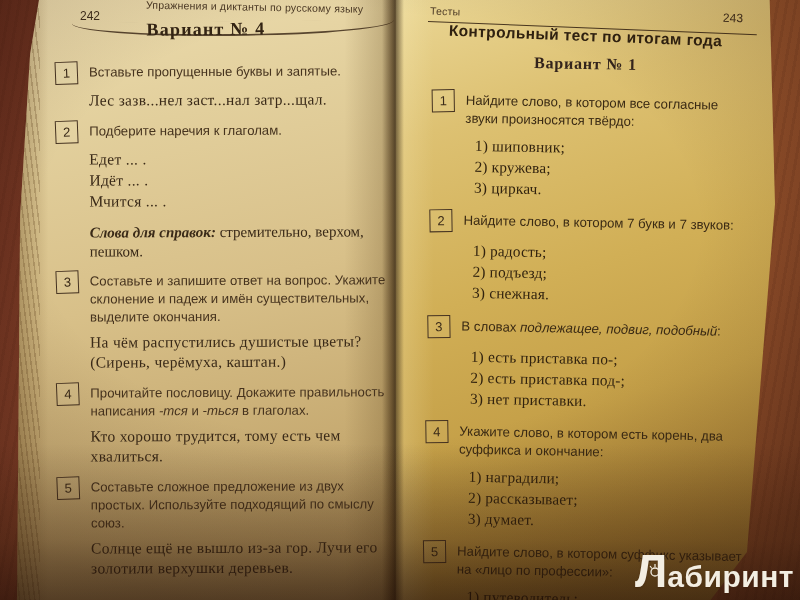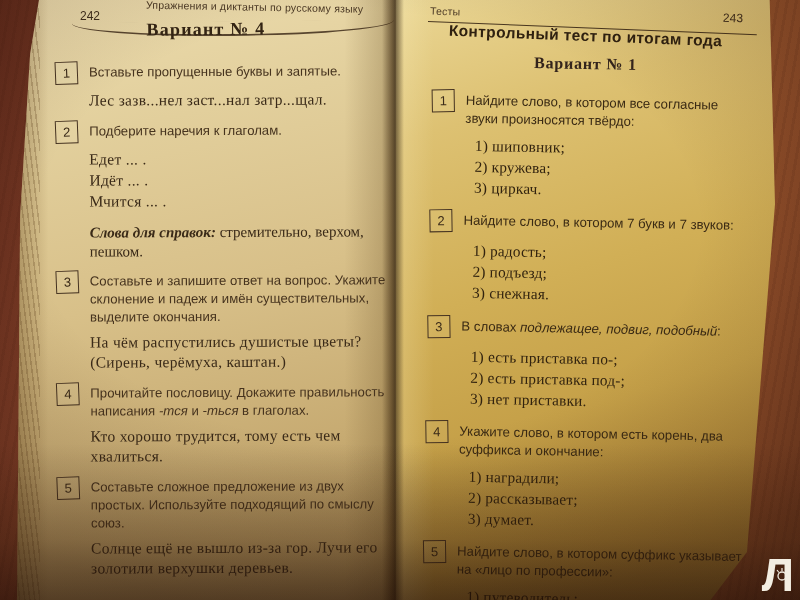--- a/index.html
+++ b/index.html
@@ -205,15 +205,16 @@
   <div class="vignette"></div>
 
   <div class="watermark">
     <span class="wm-initial">Л</span>
     <svg class="wm-face" width="16" height="16" viewBox="0 0 16 16">
       <circle cx="8" cy="9" r="4" fill="none" stroke="#f3eee2" stroke-width="1.3"></circle>
       <line x1="8" y1="1" x2="8" y2="4" stroke="#f3eee2" stroke-width="1.2"></line>
       <line x1="3" y1="3" x2="5" y2="5.5" stroke="#f3eee2" stroke-width="1.2"></line>
       <line x1="13" y1="3" x2="11" y2="5.5" stroke="#f3eee2" stroke-width="1.2"></line>
     </svg>
+    <span class="wm-rest">абиринт</span>
   </div>
 
 </div>
 
 </body></html>

